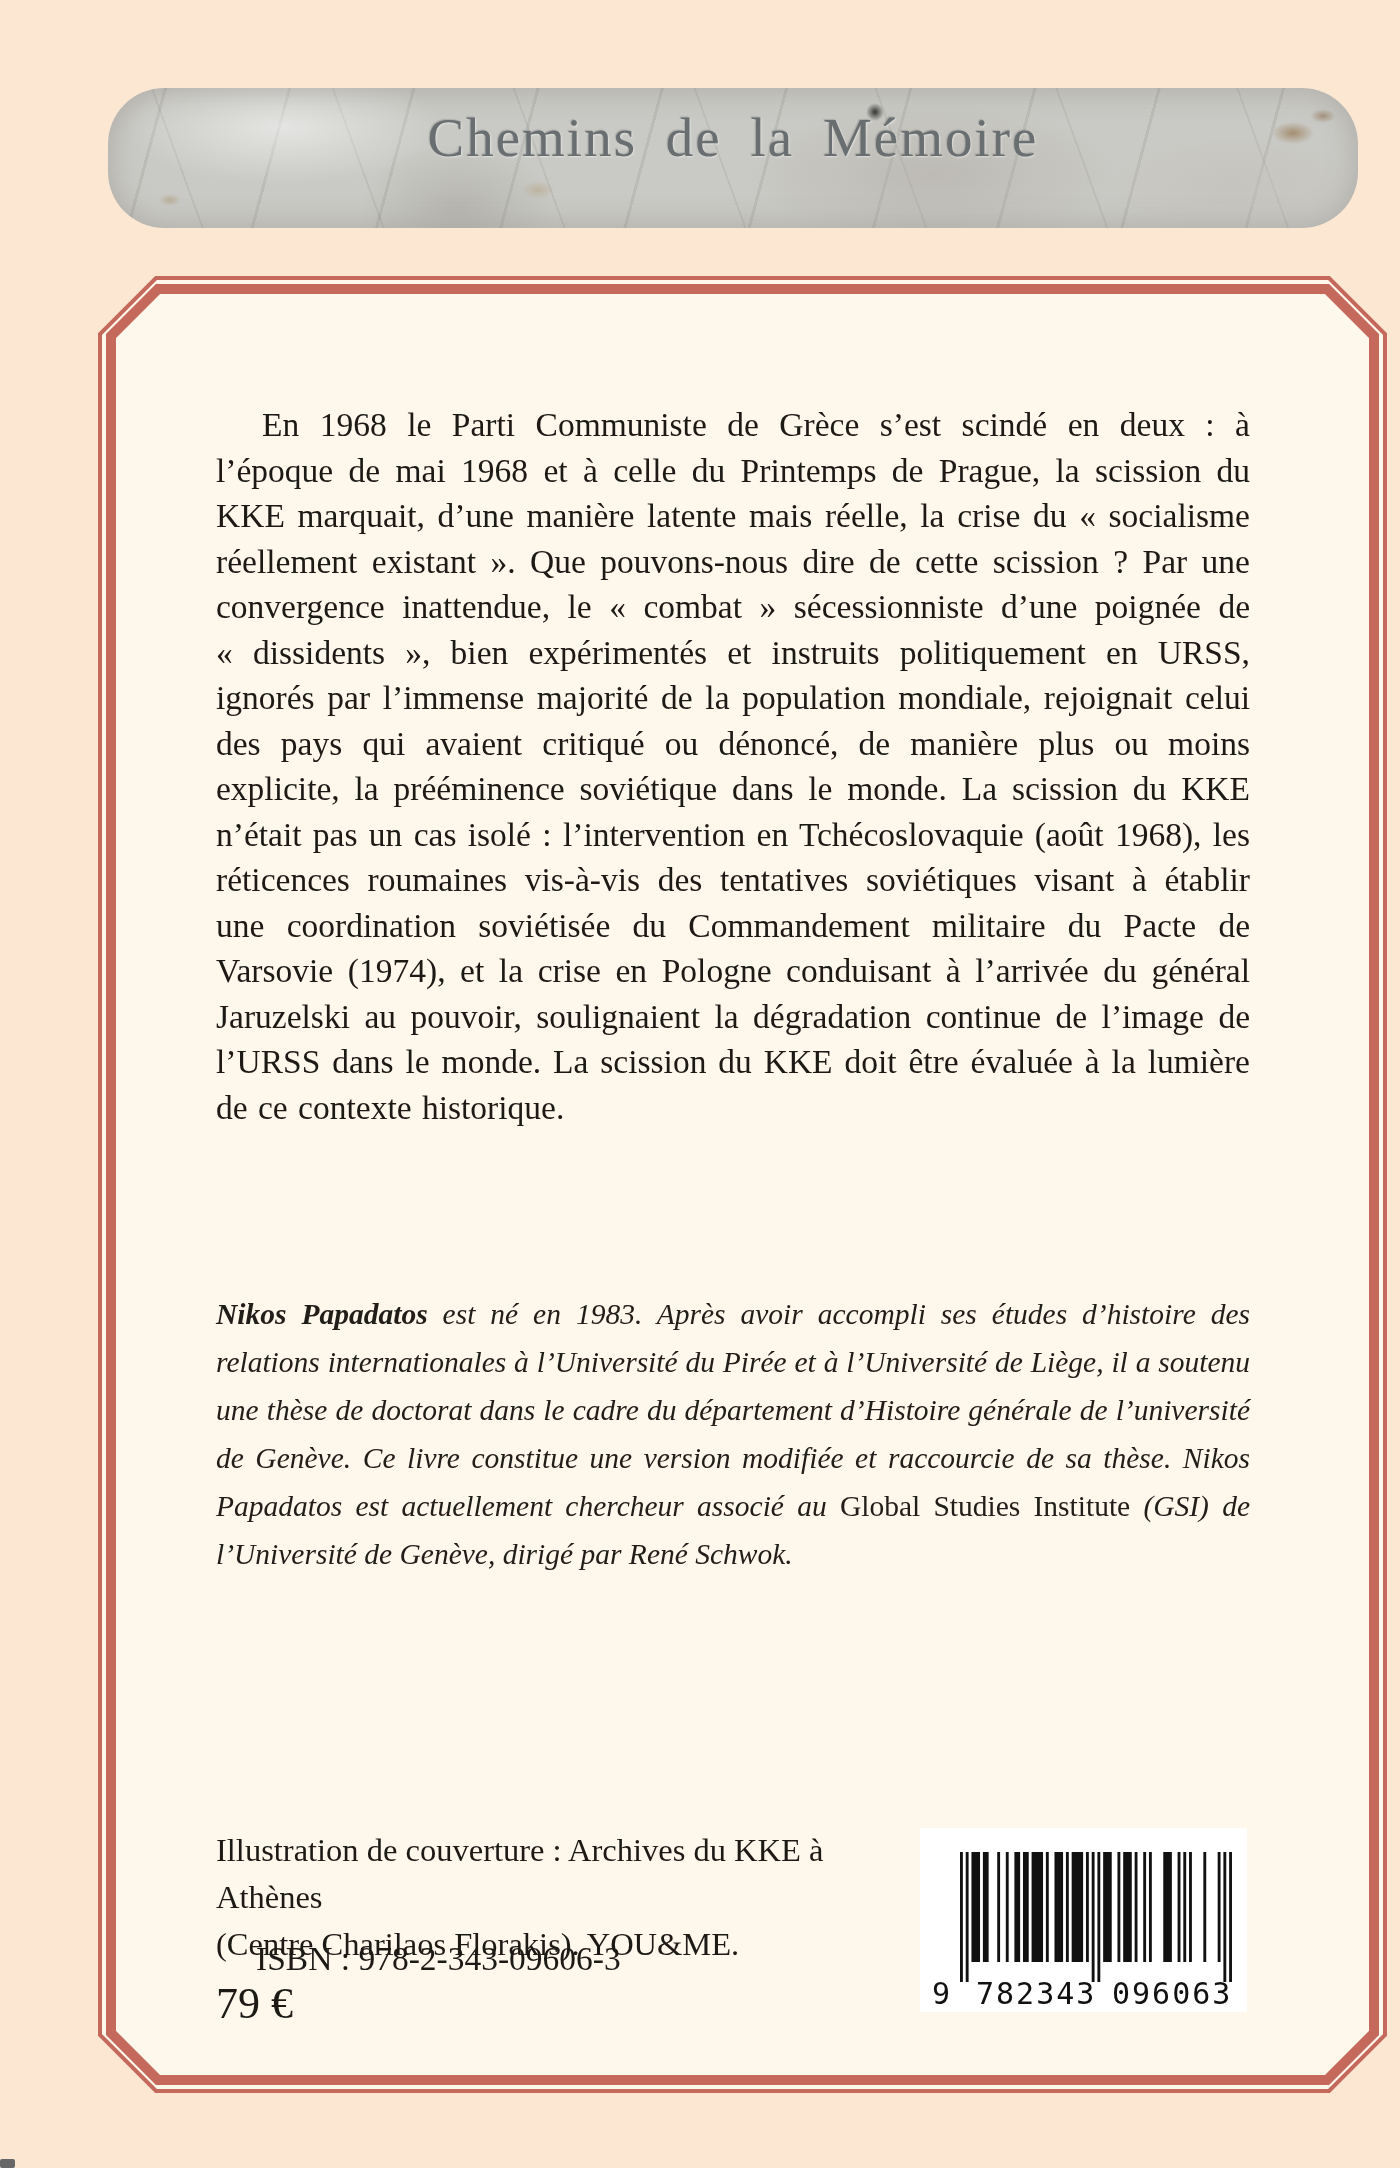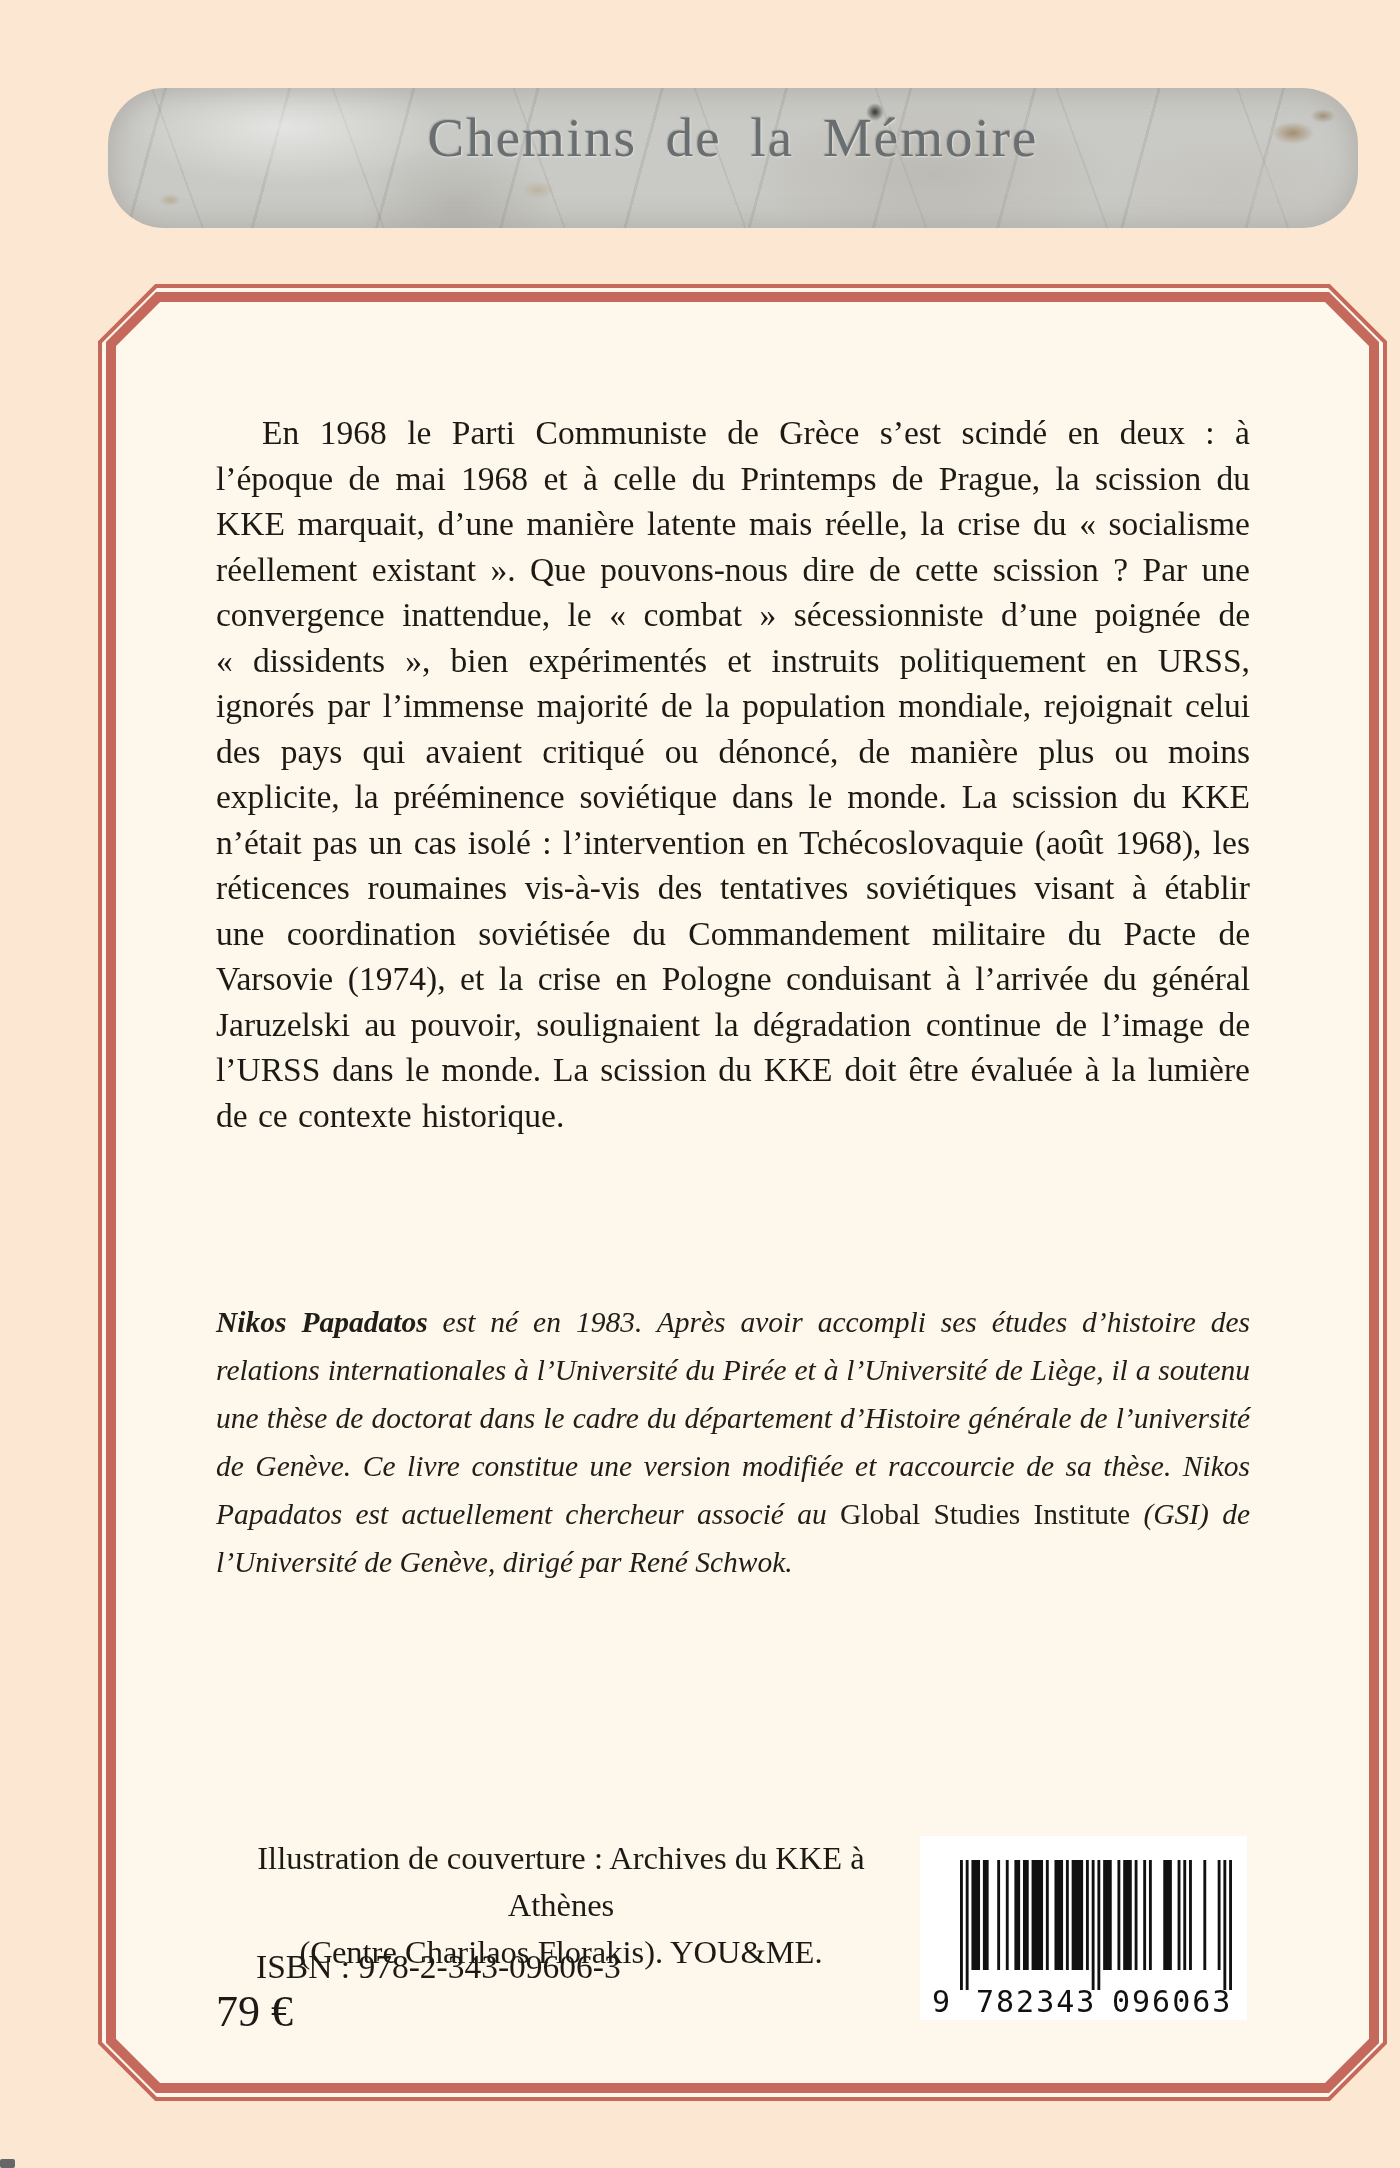--- a/index.html
+++ b/index.html
@@ -50,21 +50,21 @@
     line-height: 1.0;
     word-spacing: 5px;
     color: #54585a;
     text-shadow: 1px 1px 1px rgba(255,255,255,0.4);
   }
   .banner-series sup { font-size: 0.58em; }
 
   
   #panel {
     position: absolute;
-    left: 98px; top: 284px;
+    left: 98px; top: 276px;
     width: 1289px; height: 1817px;
   }
   #panel-bg {
     position: absolute; inset: 0;
     background: #fdf7ec;
     clip-path: polygon(58px 0, calc(100% - 58px) 0, 100% 58px,
                        100% calc(100% - 58px), calc(100% - 58px) 100%,
                        58px 100%, 0 calc(100% - 58px), 0 58px);
   }
   #panel-border-svg { position: absolute; inset: 0; pointer-events: none; }
@@ -96,21 +96,20 @@
   .seg-italic { font-style: italic; }
   .seg-roman { font-style: normal; }
 
   #credit {
     position: absolute;
     left: 118px; top: 1551px;
     width: 690px;
     font-size: 32.5px;
     line-height: 47px;
     color: #1d1a16;
-    text-align: center;
   }
   #isbn {
     position: absolute;
     left: 118px; top: 1664px;
     font-size: 33.5px;
     color: #1d1a16;
     margin-left: 40px;
   }
   #price {
     position: absolute;

